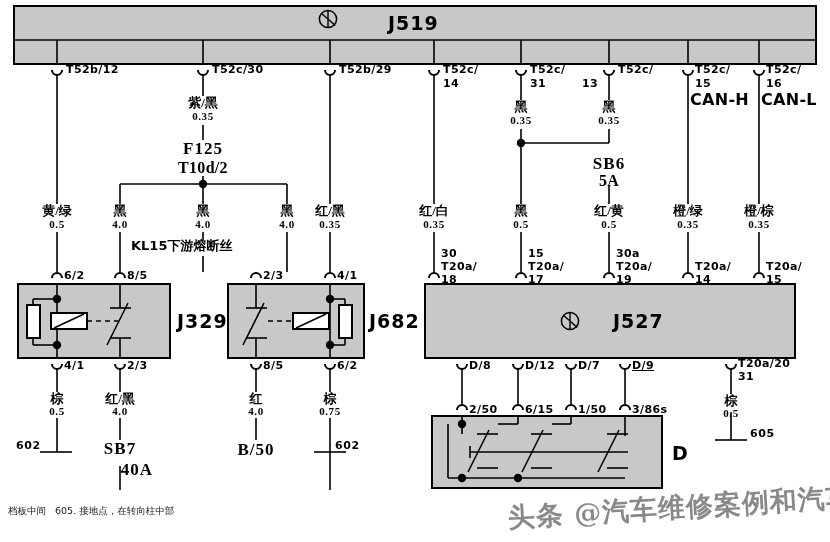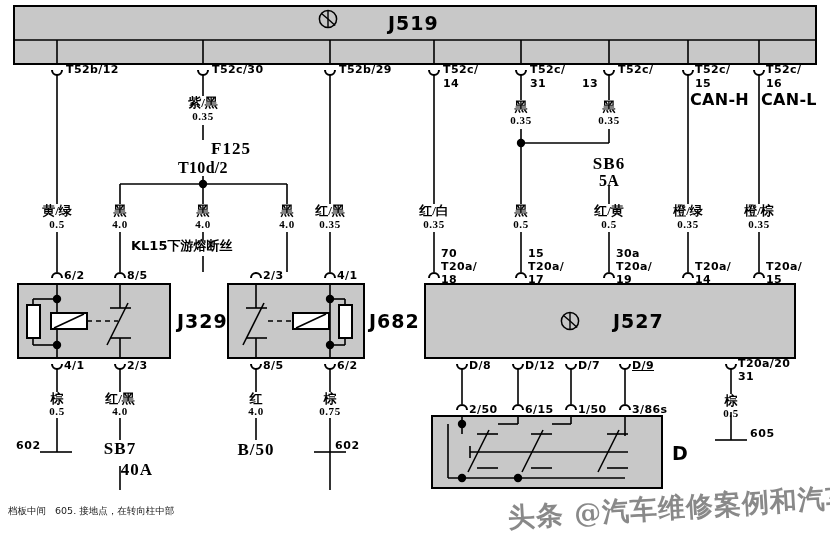--- a/index.html
+++ b/index.html
@@ -273,21 +273,21 @@
   <div class="lbl code" style="left:695px;top:78px;">15</div>
   <div class="lbl code-sm" style="left:690px;top:92px;">CAN-H</div>
 
   <div class="lbl code" style="left:766px;top:64px;">T52c/</div>
   <div class="lbl code" style="left:766px;top:78px;">16</div>
   <div class="lbl code-sm" style="left:761px;top:92px;">CAN-L</div>
 
   <div class="lbl cn ctr" style="left:203px;top:96px;">紫/黑</div>
   <div class="lbl num ctr" style="left:203px;top:111px;">0.35</div>
 
-  <div class="lbl big ctr" style="left:203px;top:140px;margin-left:28px;">F125</div>
+  <div class="lbl big ctr" style="left:203px;top:140px;">F125</div>
   <div class="lbl code-sm ctr" style="left:203px;top:160px;">T10d/2</div>
 
   <div class="lbl cn ctr" style="left:57px;top:204px;">黄/绿</div>
   <div class="lbl num ctr" style="left:57px;top:219px;">0.5</div>
 
   <div class="lbl cn ctr" style="left:120px;top:204px;">黑</div>
   <div class="lbl num ctr" style="left:120px;top:219px;">4.0</div>
 
   <div class="lbl cn ctr" style="left:203px;top:204px;">黑</div>
   <div class="lbl num ctr" style="left:203px;top:219px;">4.0</div>
@@ -327,21 +327,21 @@
   <div class="lbl code" style="left:64px;top:270px;">6/2</div>
   <div class="lbl code" style="left:127px;top:270px;">8/5</div>
   <div class="lbl code" style="left:64px;top:360px;">4/1</div>
   <div class="lbl code" style="left:127px;top:360px;">2/3</div>
 
   <div class="lbl code" style="left:263px;top:270px;">2/3</div>
   <div class="lbl code" style="left:337px;top:270px;">4/1</div>
   <div class="lbl code" style="left:263px;top:360px;">8/5</div>
   <div class="lbl code" style="left:337px;top:360px;">6/2</div>
 
-  <div class="lbl code" style="left:441px;top:248px;">70</div>
+  <div class="lbl code" style="left:441px;top:248px;">30</div>
   <div class="lbl code" style="left:441px;top:261px;">T20a/</div>
   <div class="lbl code" style="left:441px;top:274px;">18</div>
 
   <div class="lbl code" style="left:528px;top:248px;">15</div>
   <div class="lbl code" style="left:528px;top:261px;">T20a/</div>
   <div class="lbl code" style="left:528px;top:274px;">17</div>
 
   <div class="lbl code" style="left:616px;top:248px;">30a</div>
   <div class="lbl code" style="left:616px;top:261px;">T20a/</div>
   <div class="lbl code" style="left:616px;top:274px;">19</div>

